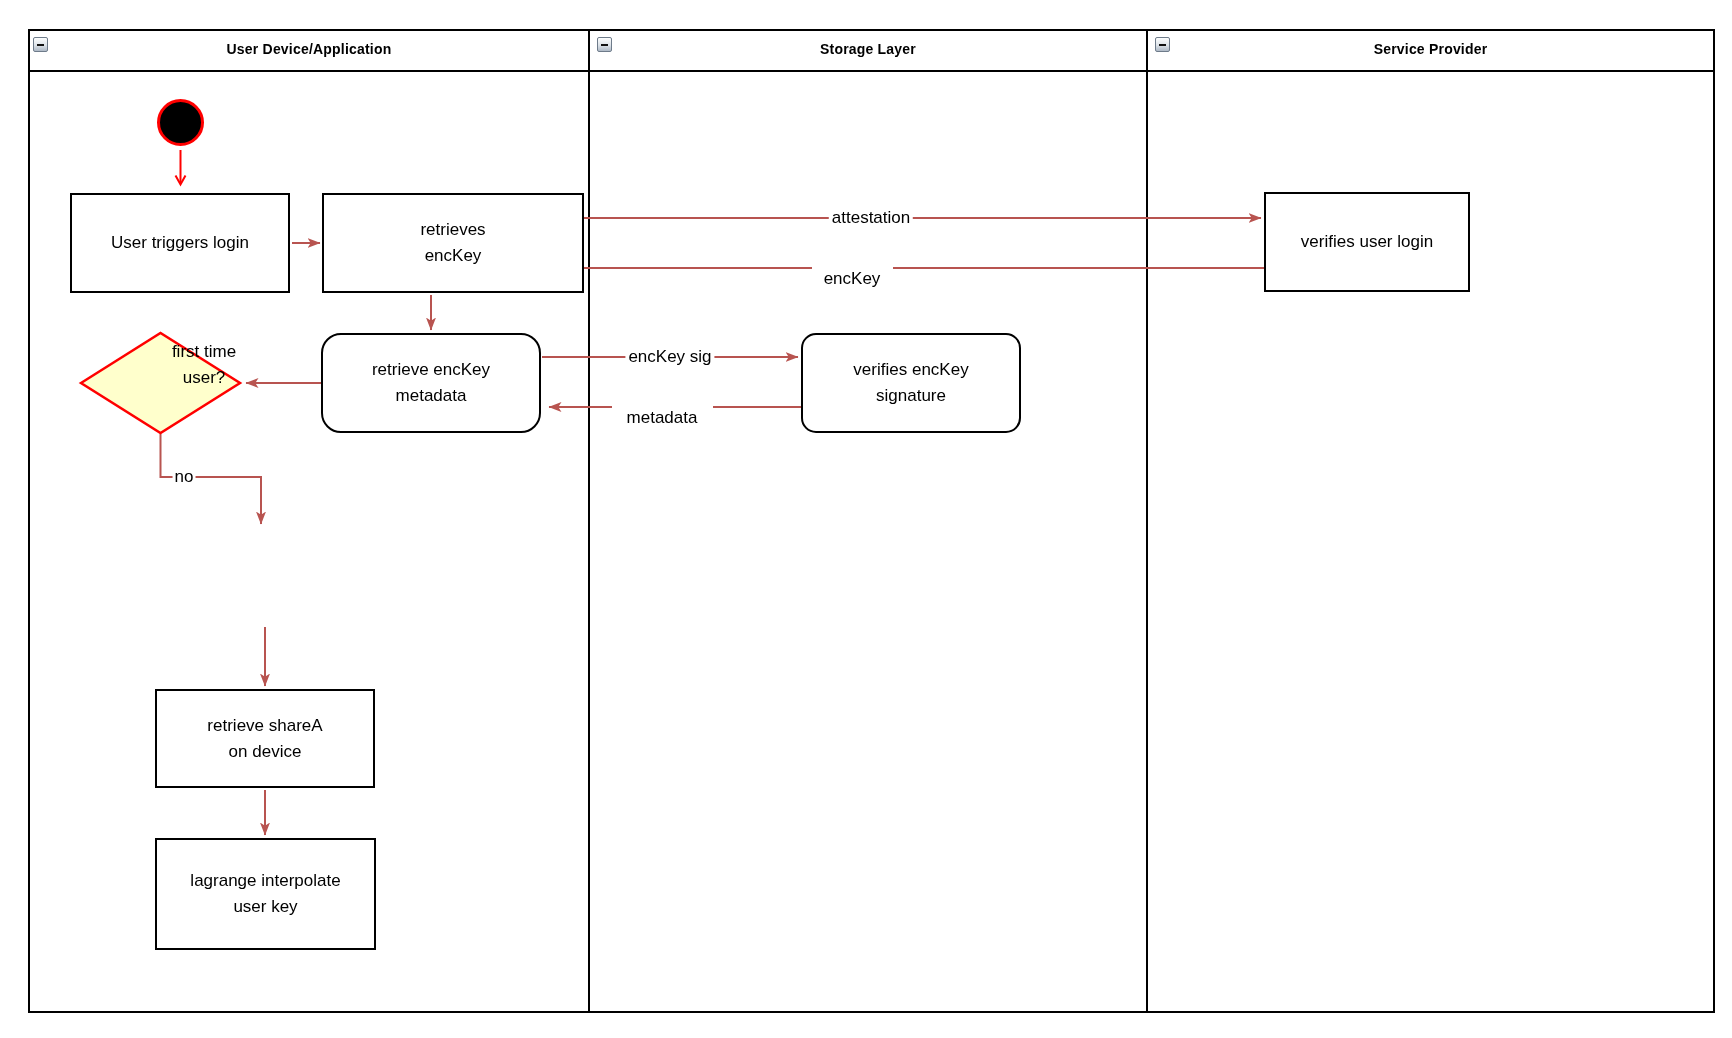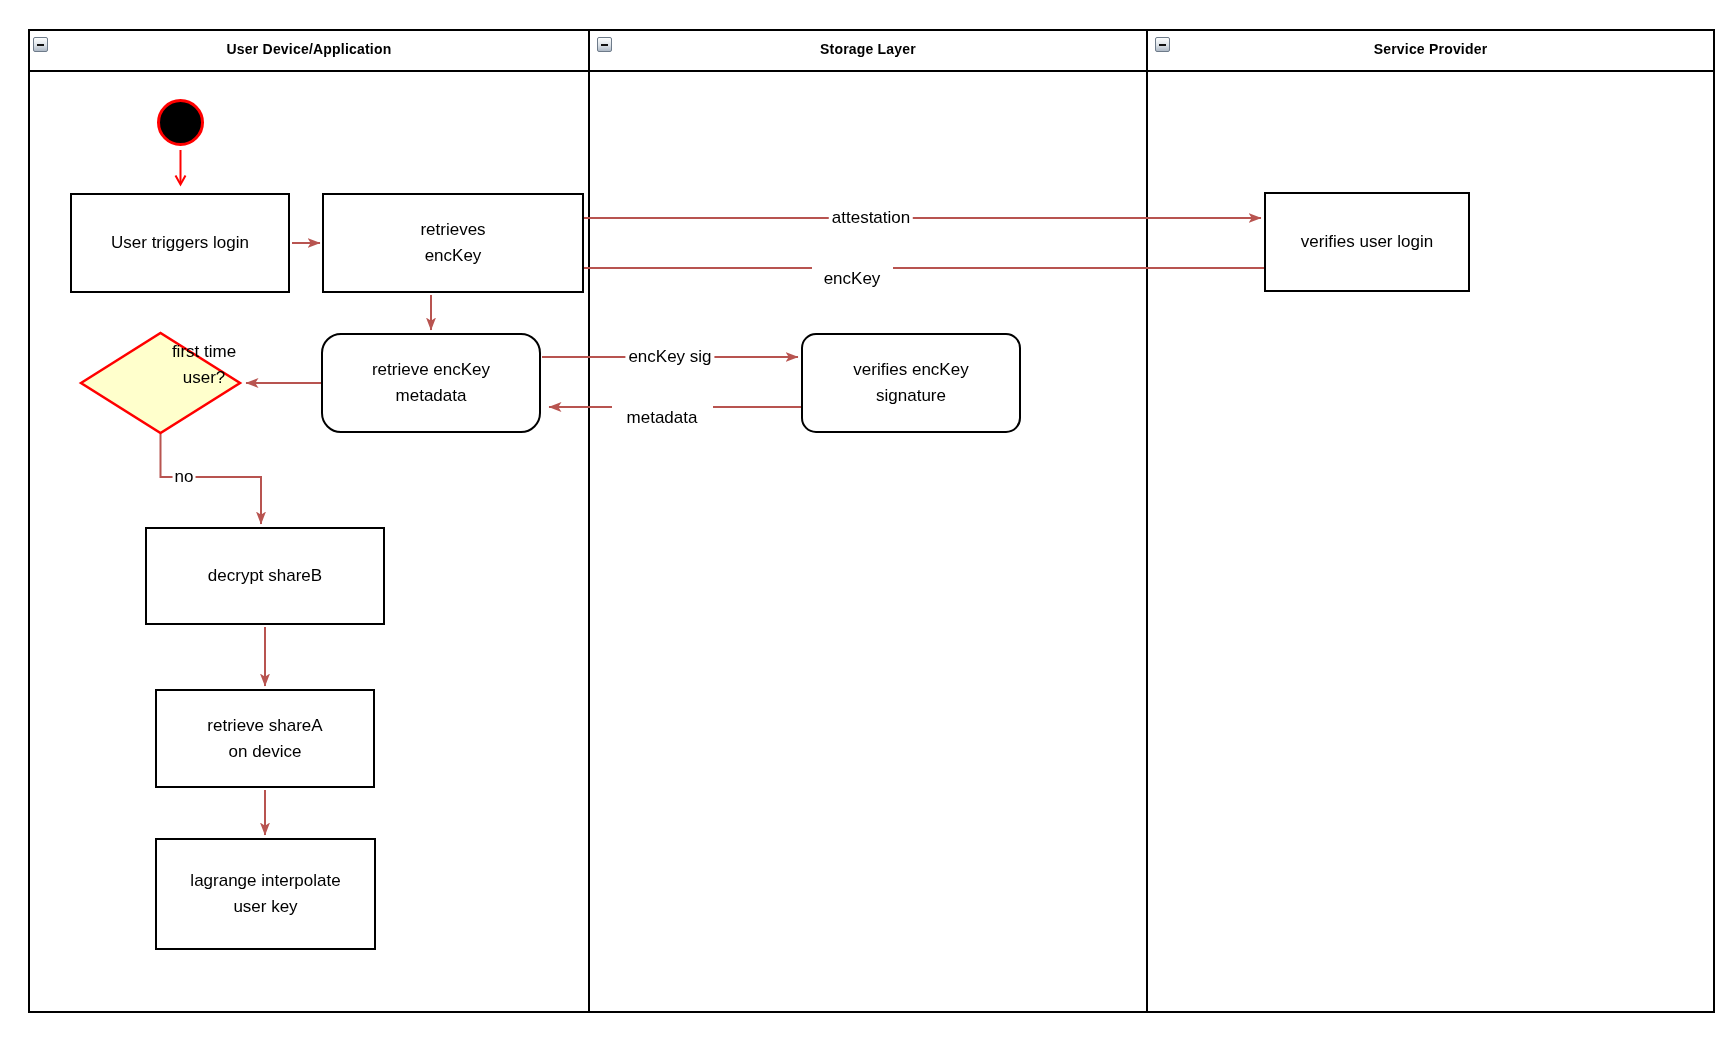--- a/index.html
+++ b/index.html
@@ -104,21 +104,20 @@
 
   <div class="node" style="left:321px; top:333px; width:220px; height:100px;border-radius:20px;">retrieve encKey
 metadata</div>
 
   <svg class="abs" style="left:78px; top:330px;" width="166" height="106">
     <polygon points="3,53 82.5,3 162,53 82.5,103" fill="#ffffcc" stroke="#ff0000" stroke-width="2.5"></polygon>
   </svg>
   <div class="diamond-label" style="left:161px; top:365px;margin-left:43px;">first time
 user?</div>
 
-  <div class="node" style="left:145px; top:527px; width:240px; height:98px;">decrypt shareB</div>
 
   <div class="node" style="left:155px; top:689px; width:220px; height:99px;">retrieve shareA
 on device</div>
 
   <div class="node" style="left:155px; top:838px; width:221px; height:112px;">lagrange interpolate
 user key</div>
 
   <div class="node" style="left:801px; top:333px; width:220px; height:100px;border-radius:15px;">verifies encKey
 signature</div>
 

